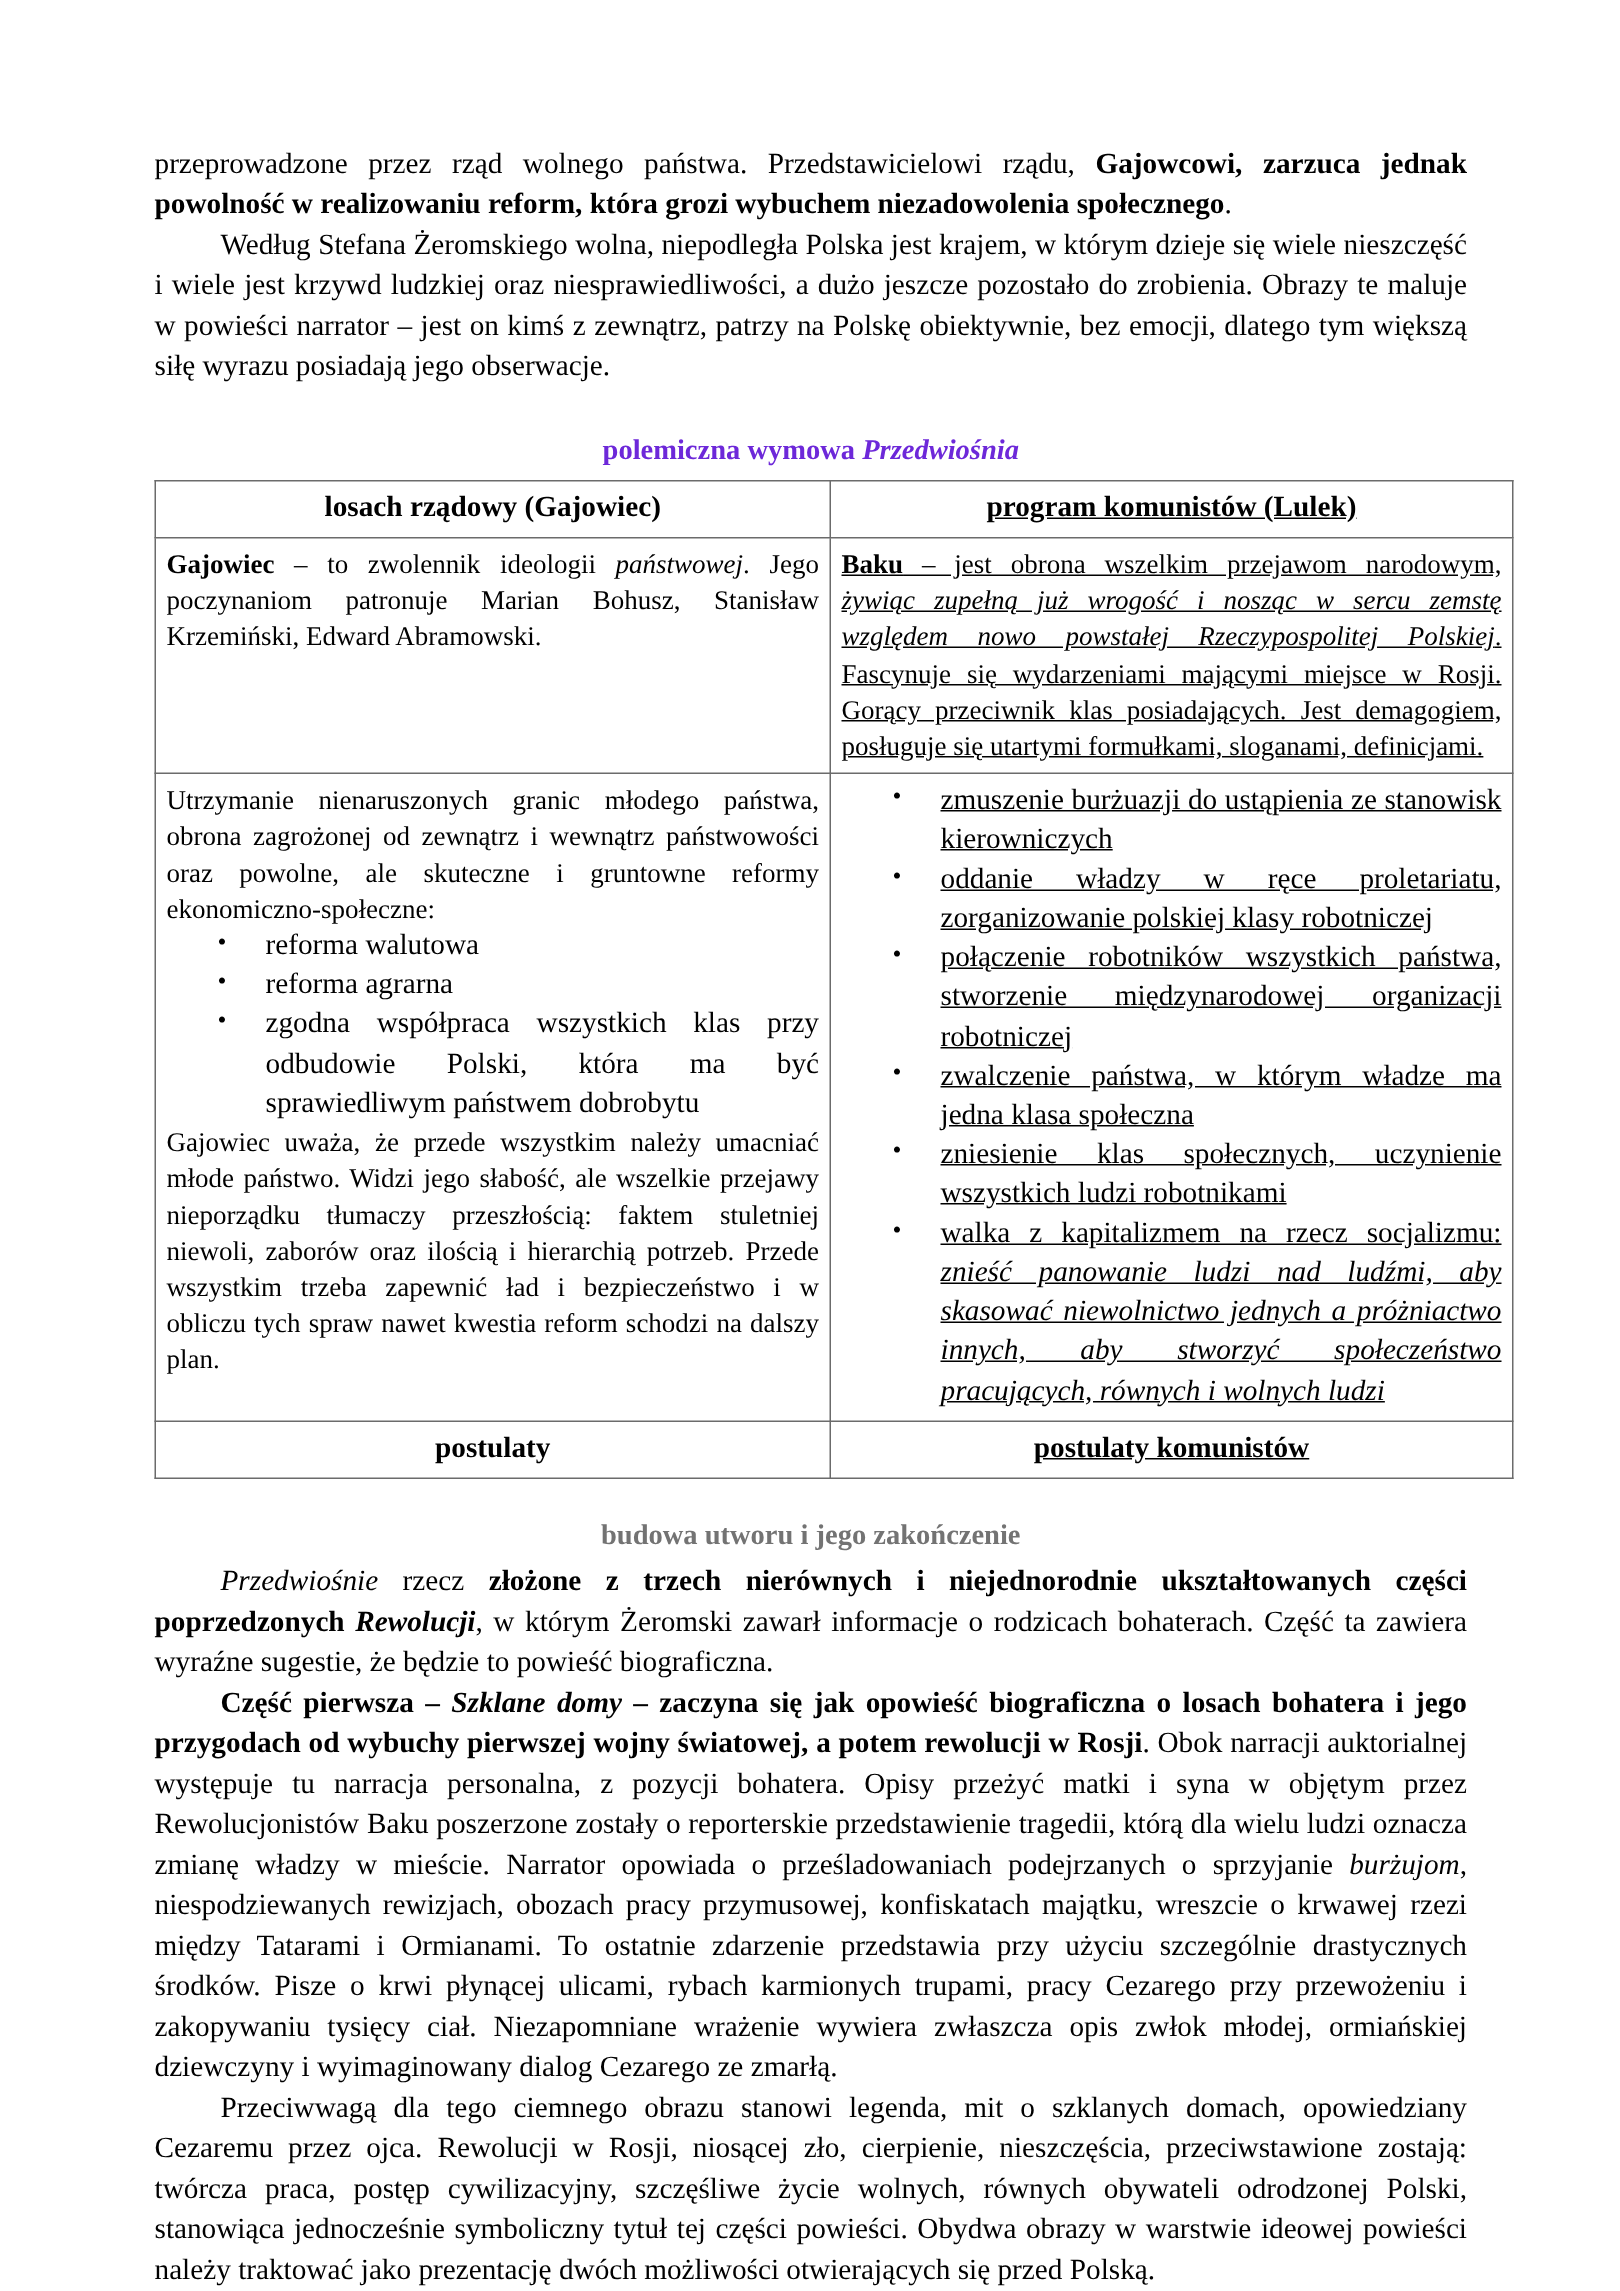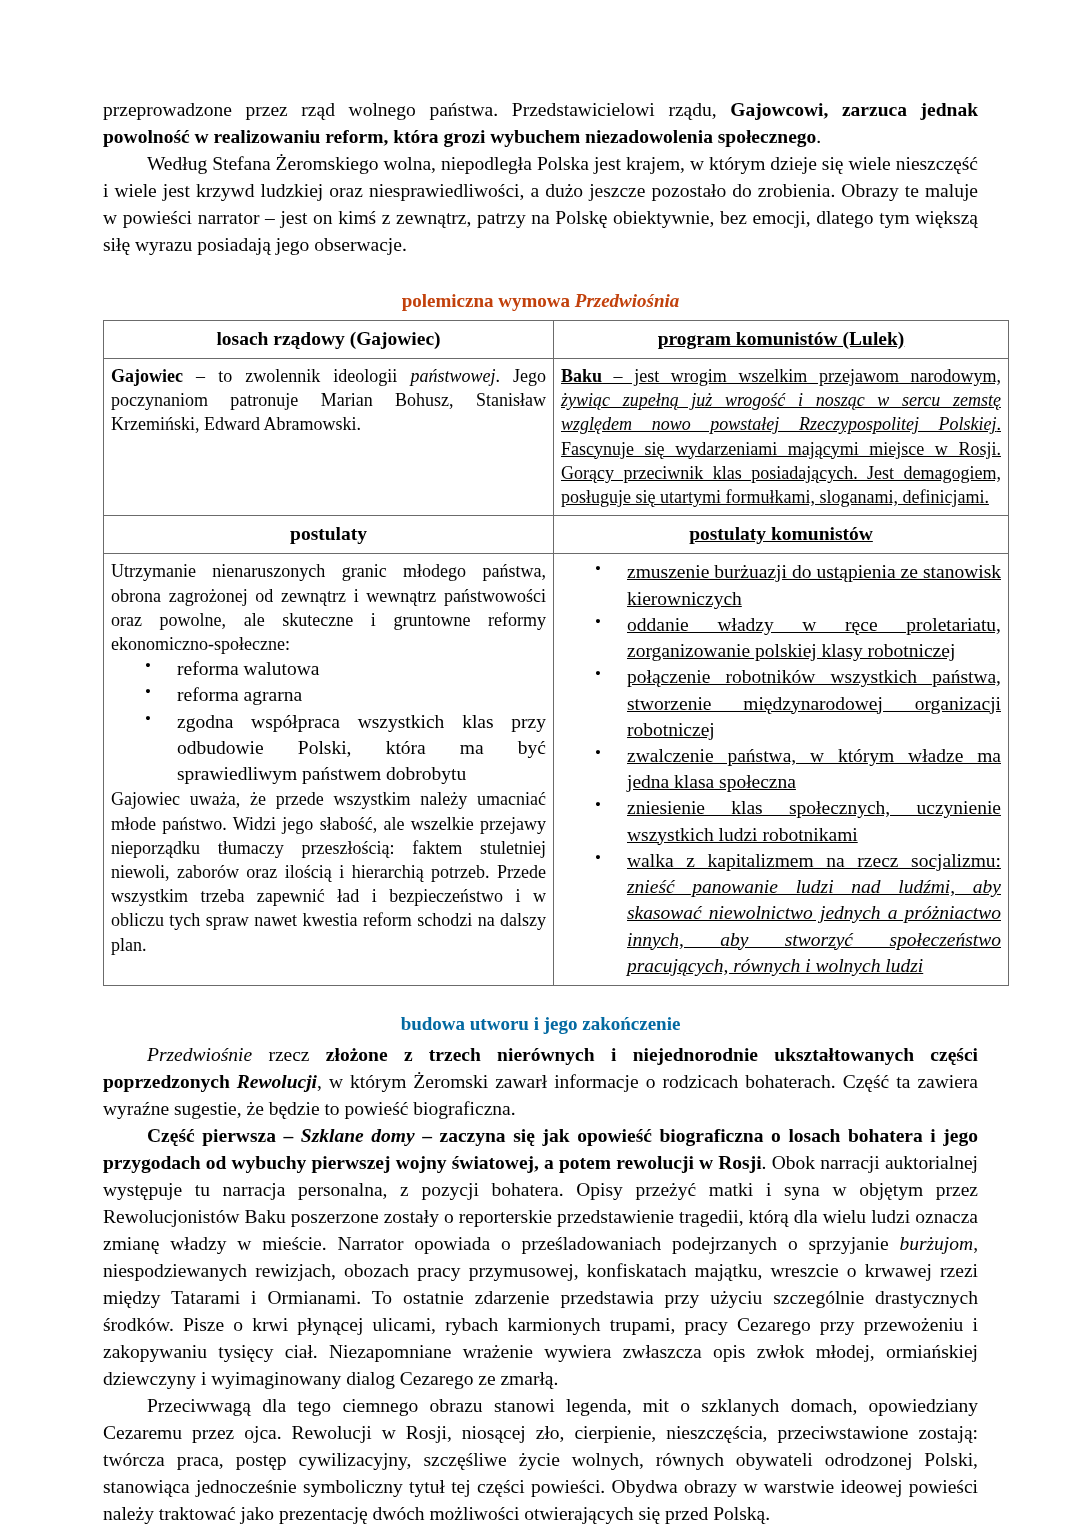--- a/index.html
+++ b/index.html
@@ -94,43 +94,38 @@
 </style>
 </head>
 <body>
 
 <div class="page">
 
   <p><span>przeprowadzone przez rząd wolnego państwa. Przedstawicielowi rządu, </span><b>Gajowcowi, zarzuca jednak powolność w realizowaniu reform, która grozi wybuchem niezadowolenia społecznego</b><span>.</span></p>
 
   <p class="indent">Według Stefana Żeromskiego wolna, niepodległa Polska jest krajem, w którym dzieje się wiele nieszczęść i wiele jest krzywd ludzkiej oraz niesprawiedliwości, a dużo jeszcze pozostało do zrobienia. Obrazy te maluje w powieści narrator – jest on kimś z zewnątrz, patrzy na Polskę obiektywnie, bez emocji, dlatego tym większą siłę wyrazu posiadają jego obserwacje.</p>
 
-  <div class="section-heading" style="color:#c2410c;margin-top:32px;">
+  <div class="section-heading" style="color:#6d28d9;margin-top:32px;">
     <span>polemiczna wymowa </span><span class="title-italic">Przedwiośnia</span>
   </div>
 
   <table class="compare">
     <tbody>
       <tr>
         <td class="col-left hdr">losach rządowy (Gajowiec)</td>
         <td class="col-right hdr">program komunistów (Lulek)</td>
       </tr>
 
       <tr>
         <td class="col-left body-cell">
           <p><b>Gajowiec</b><span> – to zwolennik ideologii </span><i>państwowej</i><span>. Jego poczynaniom patronuje Marian Bohusz, Stanisław Krzemiński, Edward Abramowski.</span></p>
         </td>
         <td class="col-right body-cell">
-          <p><b>Baku</b><span> – jest wrogim wszelkim przejawom narodowym, </span><i>żywiąc zupełną już wrogość i nosząc w sercu zemstę względem nowo powstałej Rzeczypospolitej Polskiej</i><span>. Fascynuje się wydarzeniami mającymi miejsce w Rosji. Gorący przeciwnik klas posiadających. Jest demagogiem, posługuje się utartymi formułkami, sloganami, definicjami.</span></p>
+          <p><b>Baku</b><span> – jest obrona wszelkim przejawom narodowym, </span><i>żywiąc zupełną już wrogość i nosząc w sercu zemstę względem nowo powstałej Rzeczypospolitej Polskiej</i><span>. Fascynuje się wydarzeniami mającymi miejsce w Rosji. Gorący przeciwnik klas posiadających. Jest demagogiem, posługuje się utartymi formułkami, sloganami, definicjami.</span></p>
         </td>
-      </tr>
-
-      <tr>
-        <td class="col-left hdr">postulaty</td>
-        <td class="col-right hdr">postulaty komunistów</td>
       </tr>
 
       <tr>
         <td class="col-left body-cell">
           <p>Utrzymanie nienaruszonych granic młodego państwa, obrona zagrożonej od zewnątrz i wewnątrz państwowości oraz powolne, ale skuteczne i gruntowne reformy ekonomiczno-społeczne:</p>
           <ul class="bullets">
             <li>reforma walutowa</li>
             <li>reforma agrarna</li>
             <li>zgodna współpraca wszystkich klas przy odbudowie Polski, która ma być sprawiedliwym państwem dobrobytu</li>
           </ul>
@@ -140,24 +135,29 @@
           <ul class="bullets tight">
             <li>zmuszenie burżuazji do ustąpienia ze stanowisk kierowniczych</li>
             <li>oddanie władzy w ręce proletariatu, zorganizowanie polskiej klasy robotniczej</li>
             <li>połączenie robotników wszystkich państwa, stworzenie międzynarodowej organizacji robotniczej</li>
             <li>zwalczenie państwa, w którym władze ma jedna klasa społeczna</li>
             <li>zniesienie klas społecznych, uczynienie wszystkich ludzi robotnikami</li>
             <li><span>walka z kapitalizmem na rzecz socjalizmu: </span><i>znieść panowanie ludzi nad ludźmi, aby skasować niewolnictwo jednych a próżniactwo innych, aby stworzyć społeczeństwo pracujących, równych i wolnych ludzi</i></li>
           </ul>
         </td>
       </tr>
+
+      <tr>
+        <td class="col-left hdr">postulaty</td>
+        <td class="col-right hdr">postulaty komunistów</td>
+      </tr>
     </tbody>
   </table>
 
-  <div class="section-heading" style="color:#0369a1; margin-bottom:5px;">
+  <div class="section-heading" style="color:#737373; margin-bottom:5px;">
     <span>budowa utworu i jego zakończenie</span>
   </div>
 
   <p class="indent"><i>Przedwiośnie</i><span> rzecz </span><b>złożone z trzech nierównych i niejednorodnie ukształtowanych części poprzedzonych </b><b><i>Rewolucji</i></b><span>, w którym Żeromski zawarł informacje o rodzicach bohaterach. Część ta zawiera wyraźne sugestie, że będzie to powieść biograficzna.</span></p>
 
   <p class="indent"><b>Część pierwsza – </b><b><i>Szklane domy</i></b><b> – zaczyna się jak opowieść biograficzna o losach bohatera i jego przygodach od wybuchy pierwszej wojny światowej, a potem rewolucji w Rosji</b><span>. Obok narracji auktorialnej występuje tu narracja personalna, z pozycji bohatera. Opisy przeżyć matki i syna w objętym przez Rewolucjonistów Baku poszerzone zostały o reporterskie przedstawienie tragedii, którą dla wielu ludzi oznacza zmianę władzy w mieście. Narrator opowiada o prześladowaniach podejrzanych o sprzyjanie </span><i>burżujom</i><span>, niespodziewanych rewizjach, obozach pracy przymusowej, konfiskatach majątku, wreszcie o krwawej rzezi między Tatarami i Ormianami. To ostatnie zdarzenie przedstawia przy użyciu szczególnie drastycznych środków. Pisze o krwi płynącej ulicami, rybach karmionych trupami, pracy Cezarego przy przewożeniu i zakopywaniu tysięcy ciał. Niezapomniane wrażenie wywiera zwłaszcza opis zwłok młodej, ormiańskiej dziewczyny i wyimaginowany dialog Cezarego ze zmarłą.</span></p>
 
   <p class="indent">Przeciwwagą dla tego ciemnego obrazu stanowi legenda, mit o szklanych domach, opowiedziany Cezaremu przez ojca. Rewolucji w Rosji, niosącej zło, cierpienie, nieszczęścia, przeciwstawione zostają: twórcza praca, postęp cywilizacyjny, szczęśliwe życie wolnych, równych obywateli odrodzonej Polski, stanowiąca jednocześnie symboliczny tytuł tej części powieści. Obydwa obrazy w warstwie ideowej powieści należy traktować jako prezentację dwóch możliwości otwierających się przed Polską.</p>
 
 </div>

